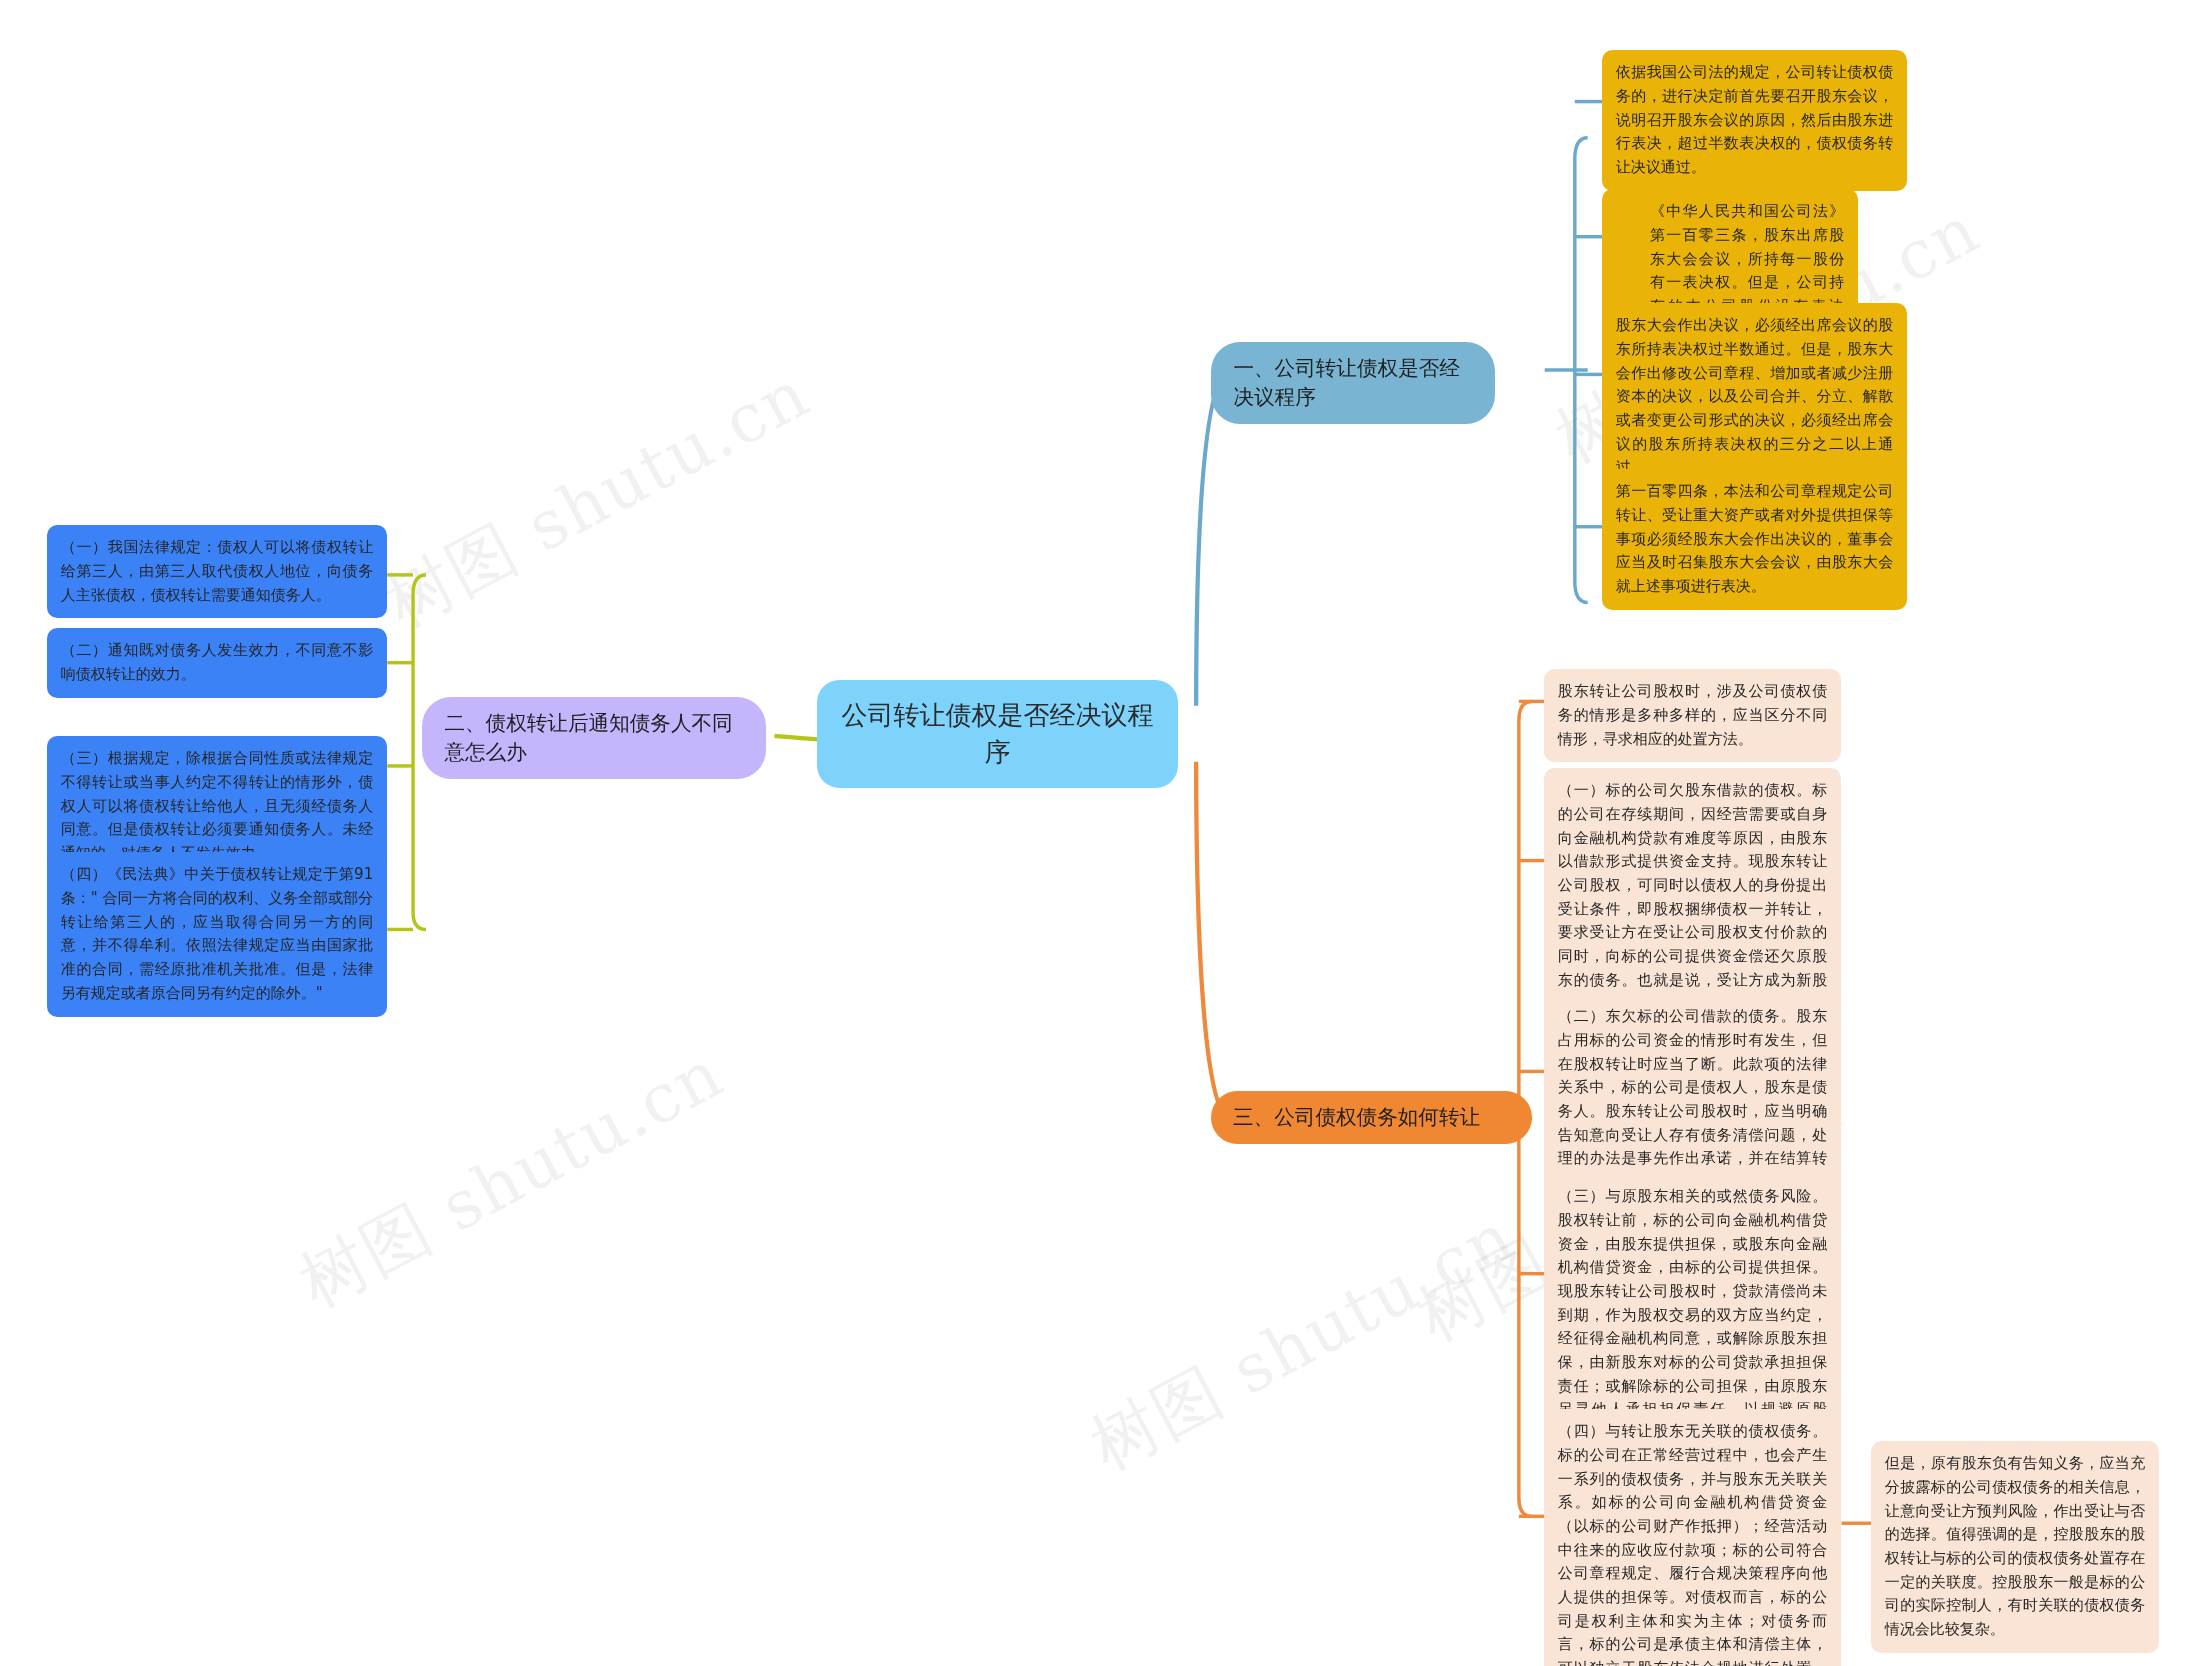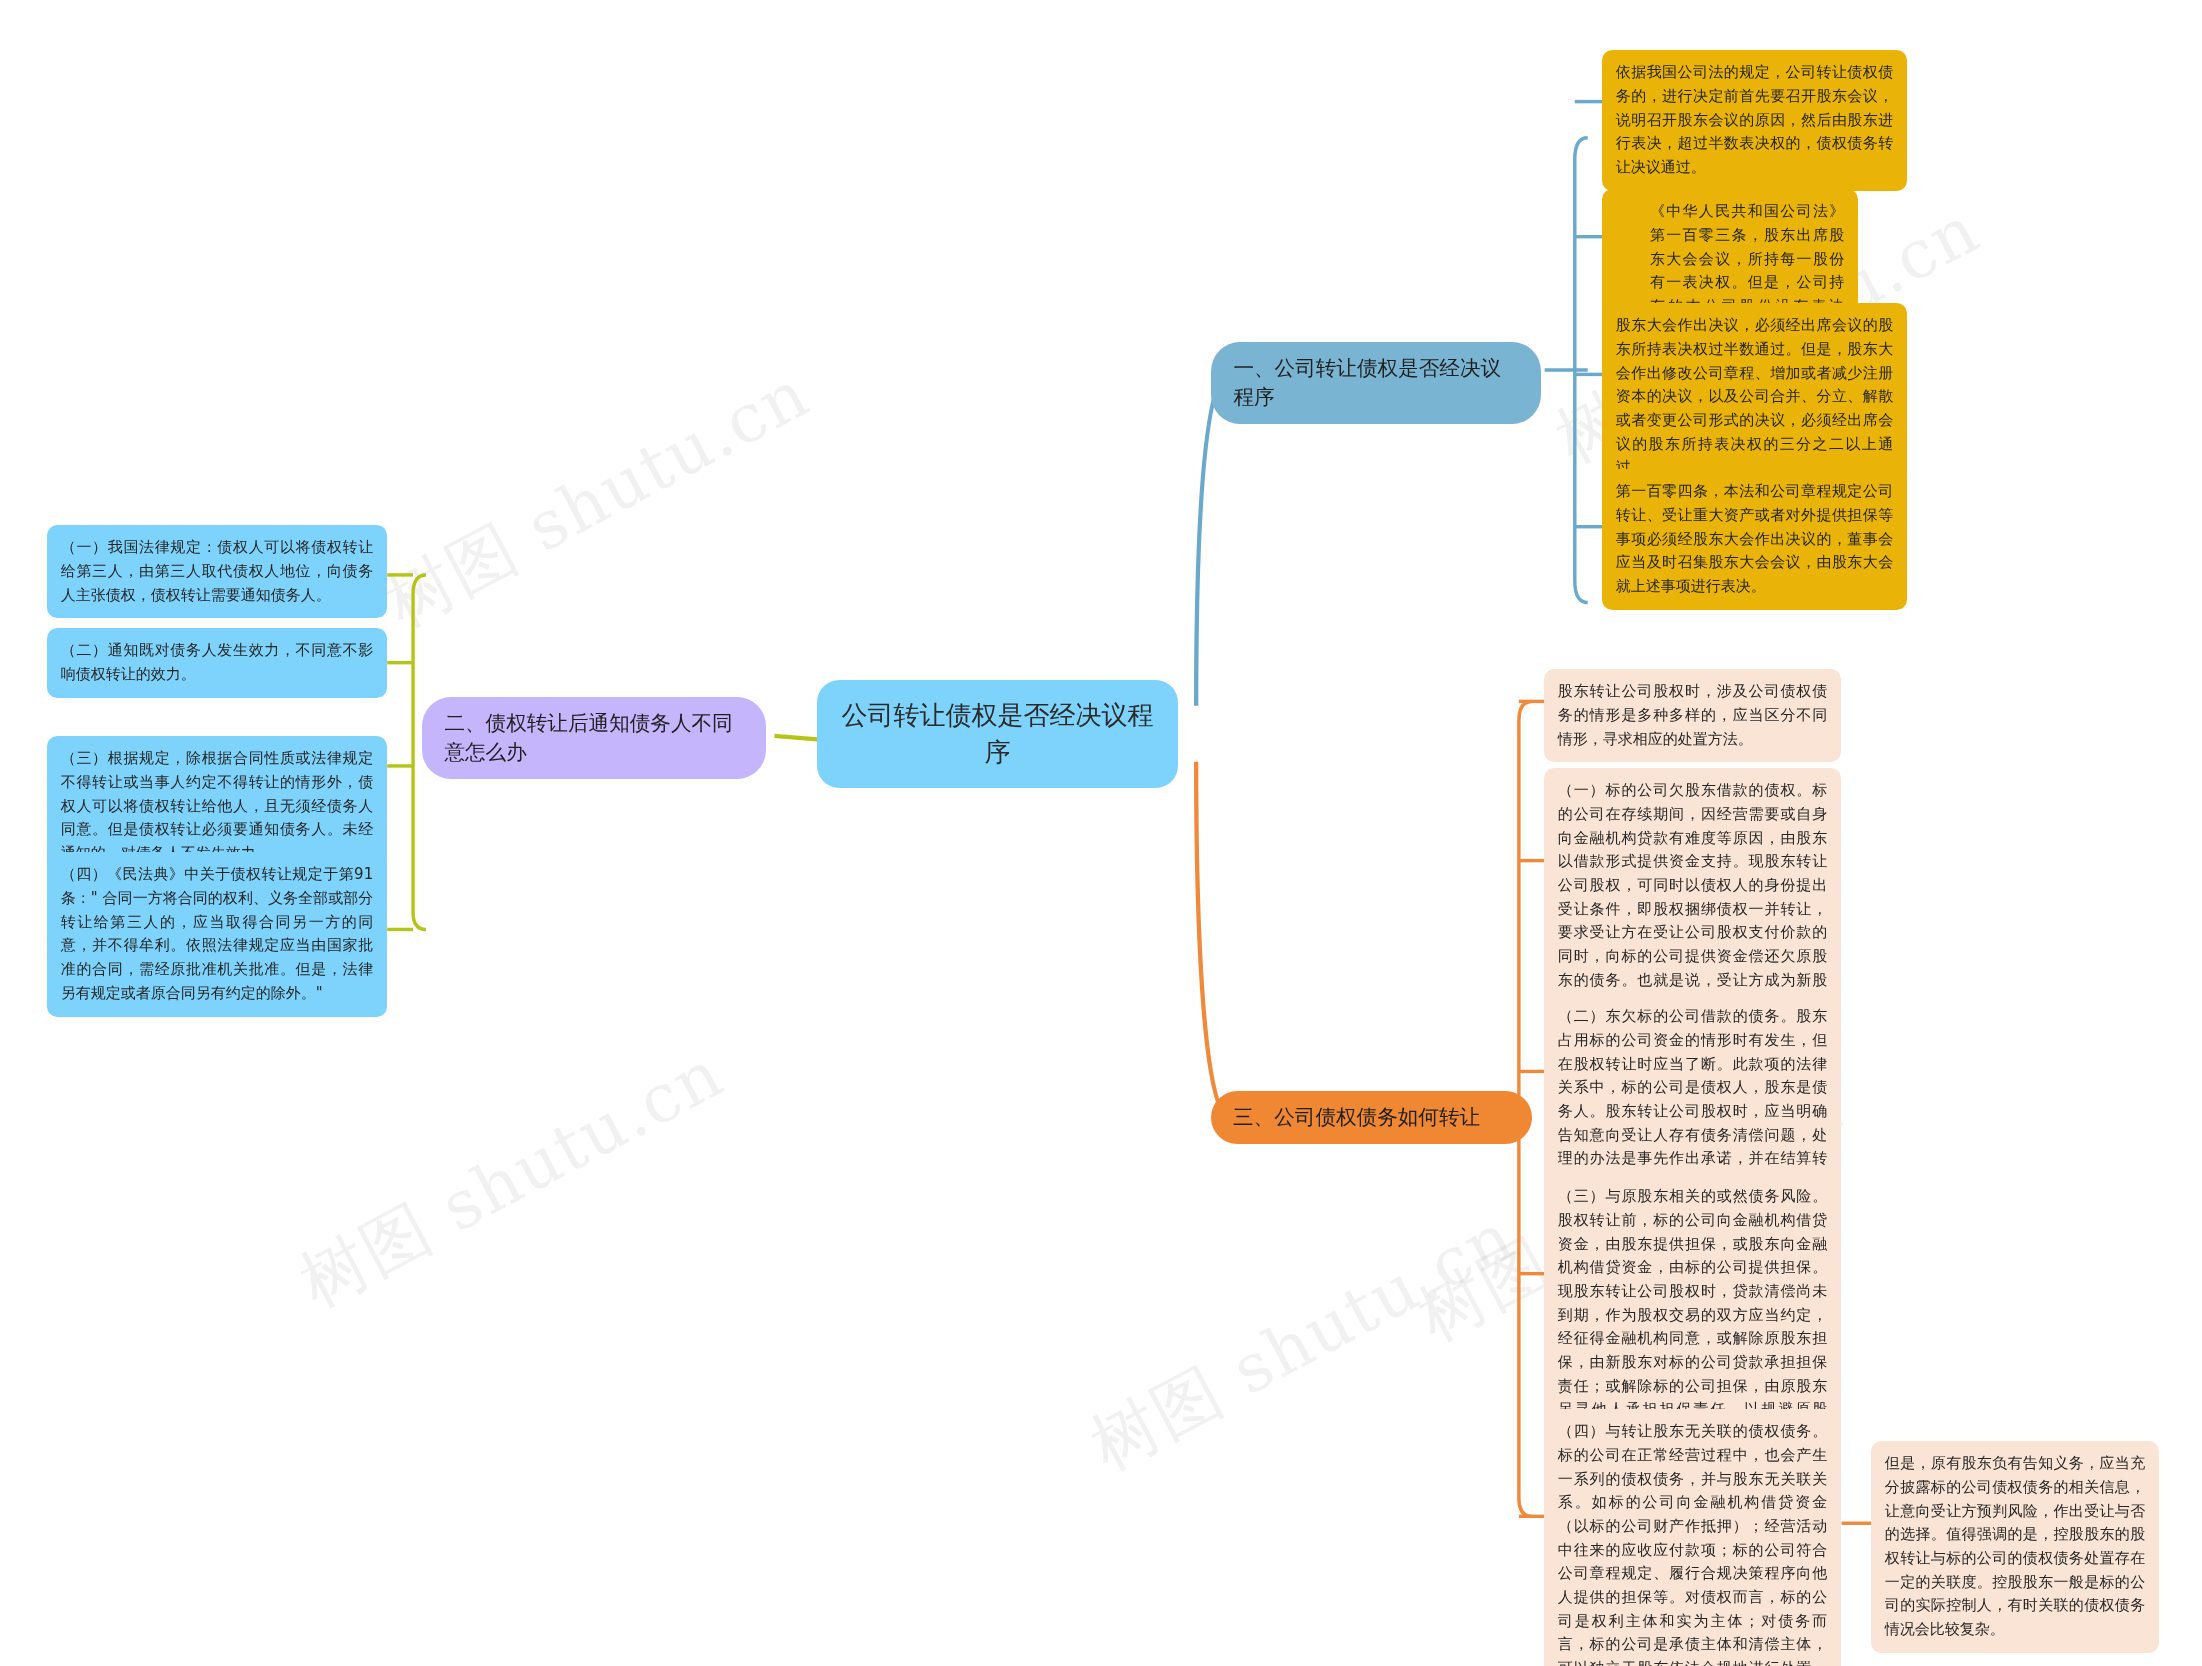--- a/index.html
+++ b/index.html
@@ -71,21 +71,21 @@
   .leaf {
     border-radius: 10.3px;
     font-size: 15px;
     line-height: 1.58;
     padding: 11.2px 13.8px;
     color: #262626;
     text-align: justify;
     font-family: "DejaVu Sans", "Liberation Sans", sans-serif;
   }
   .leaf.blue   { background: #eab308; }
-  .leaf.green  { background: #7dd3fc; }
+  .leaf.green  { background: #3b82f6; }
   .leaf.orange { background: #fae4d5; }
 </style>
 </head>
 <body>
 
 <div id="canvas">
 
   <div class="wm" style="left:284px; top:1248px;">树图 shutu.cn</div>
   <div class="wm" style="left:370px; top:568px;">树图 shutu.cn</div>
   <div class="wm" style="left:1402px; top:1282px;">树图 shutu.cn</div>
@@ -125,21 +125,21 @@
     <path d="M1765,1480 L1795,1480" fill="none" stroke="#ef8a3c" stroke-width="4"></path>
     <path d="M1765,1762 L1795,1762" fill="none" stroke="#ef8a3c" stroke-width="4"></path>
 
     <path d="M2140,1770 L2175,1770" fill="none" stroke="#ef8a3c" stroke-width="4"></path>
   </svg>
 
   <div class="node root" style="left:817px; top:680px; width:361px;">
     <span>公司转让债权是否经决议程序</span>
   </div>
 
-  <div class="node branch blue" style="left:1211px; top:342px; width:330px;">
+  <div class="node branch blue" style="left:1211px; top:342px; width:284px;">
     <span>一、公司转让债权是否经决议程序</span>
   </div>
 
   <div class="node leaf blue" style="left:1602px; top:50px; width:305px;">
     <span>依据我国公司法的规定，公司转让债权债务的，进行决定前首先要召开股东会议，说明召开股东会议的原因，然后由股东进行表决，超过半数表决权的，债权债务转让决议通过。</span>
   </div>
   <div class="node leaf blue" style="left:1602px; top:189px; width:256px;padding-left:48px;">
     <span>《中华人民共和国公司法》第一百零三条，股东出席股东大会会议，所持每一股份有一表决权。但是，公司持有的本公司股份没有表决权。</span>
   </div>
   <div class="node leaf blue" style="left:1602px; top:303px; width:305px;">

